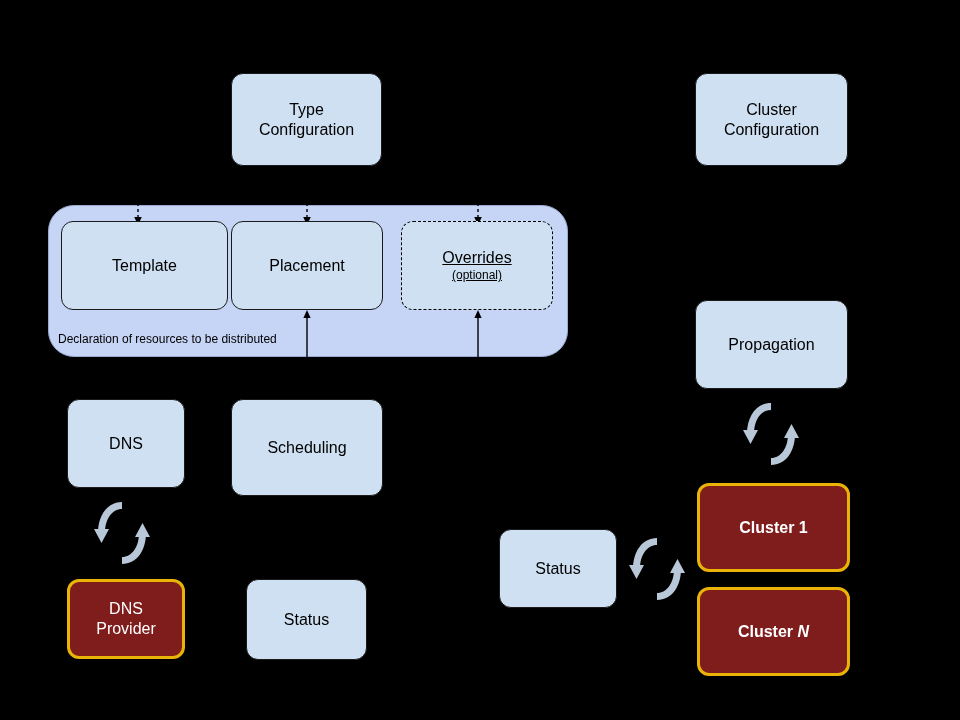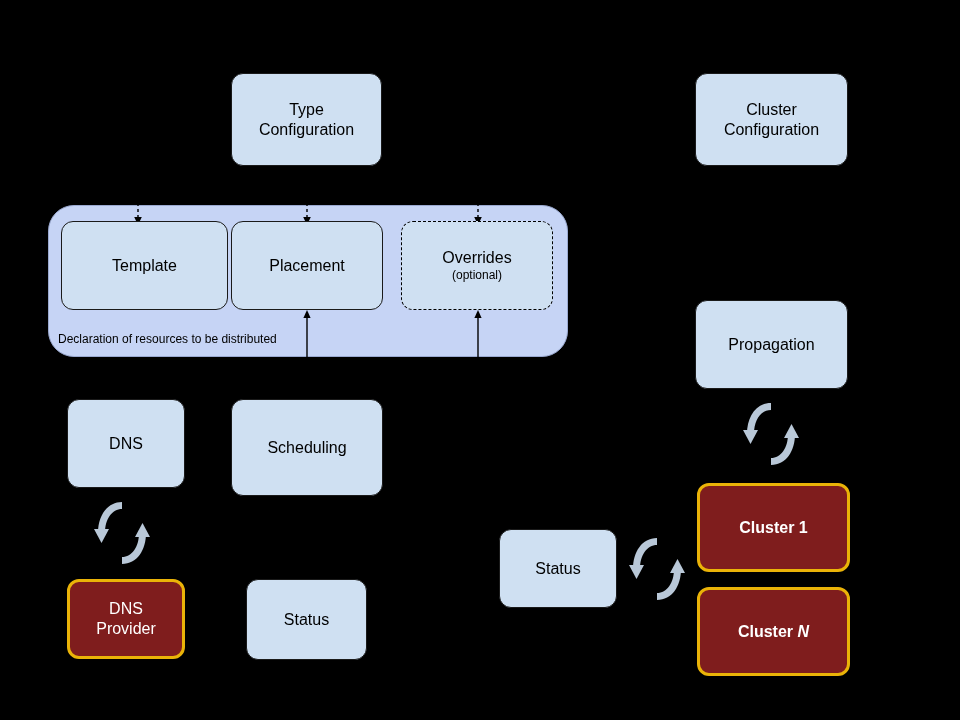--- a/index.html
+++ b/index.html
@@ -37,20 +37,21 @@
     font-size: 16px;
   }
 
   
   .node.card-dashdot {
     background: #cfe0f2;
     border: 1px dashed #000000;
     border-style: dashed;
     color: #000000;
     font-size: 16px;
+    text-decoration: underline;
   }
 
   
   .node.cluster {
     background: #7f1d1d;
     border: 3px solid #eab308;
     color: #ffffff;
     font-size: 16px;
     font-weight: bold;
   }

